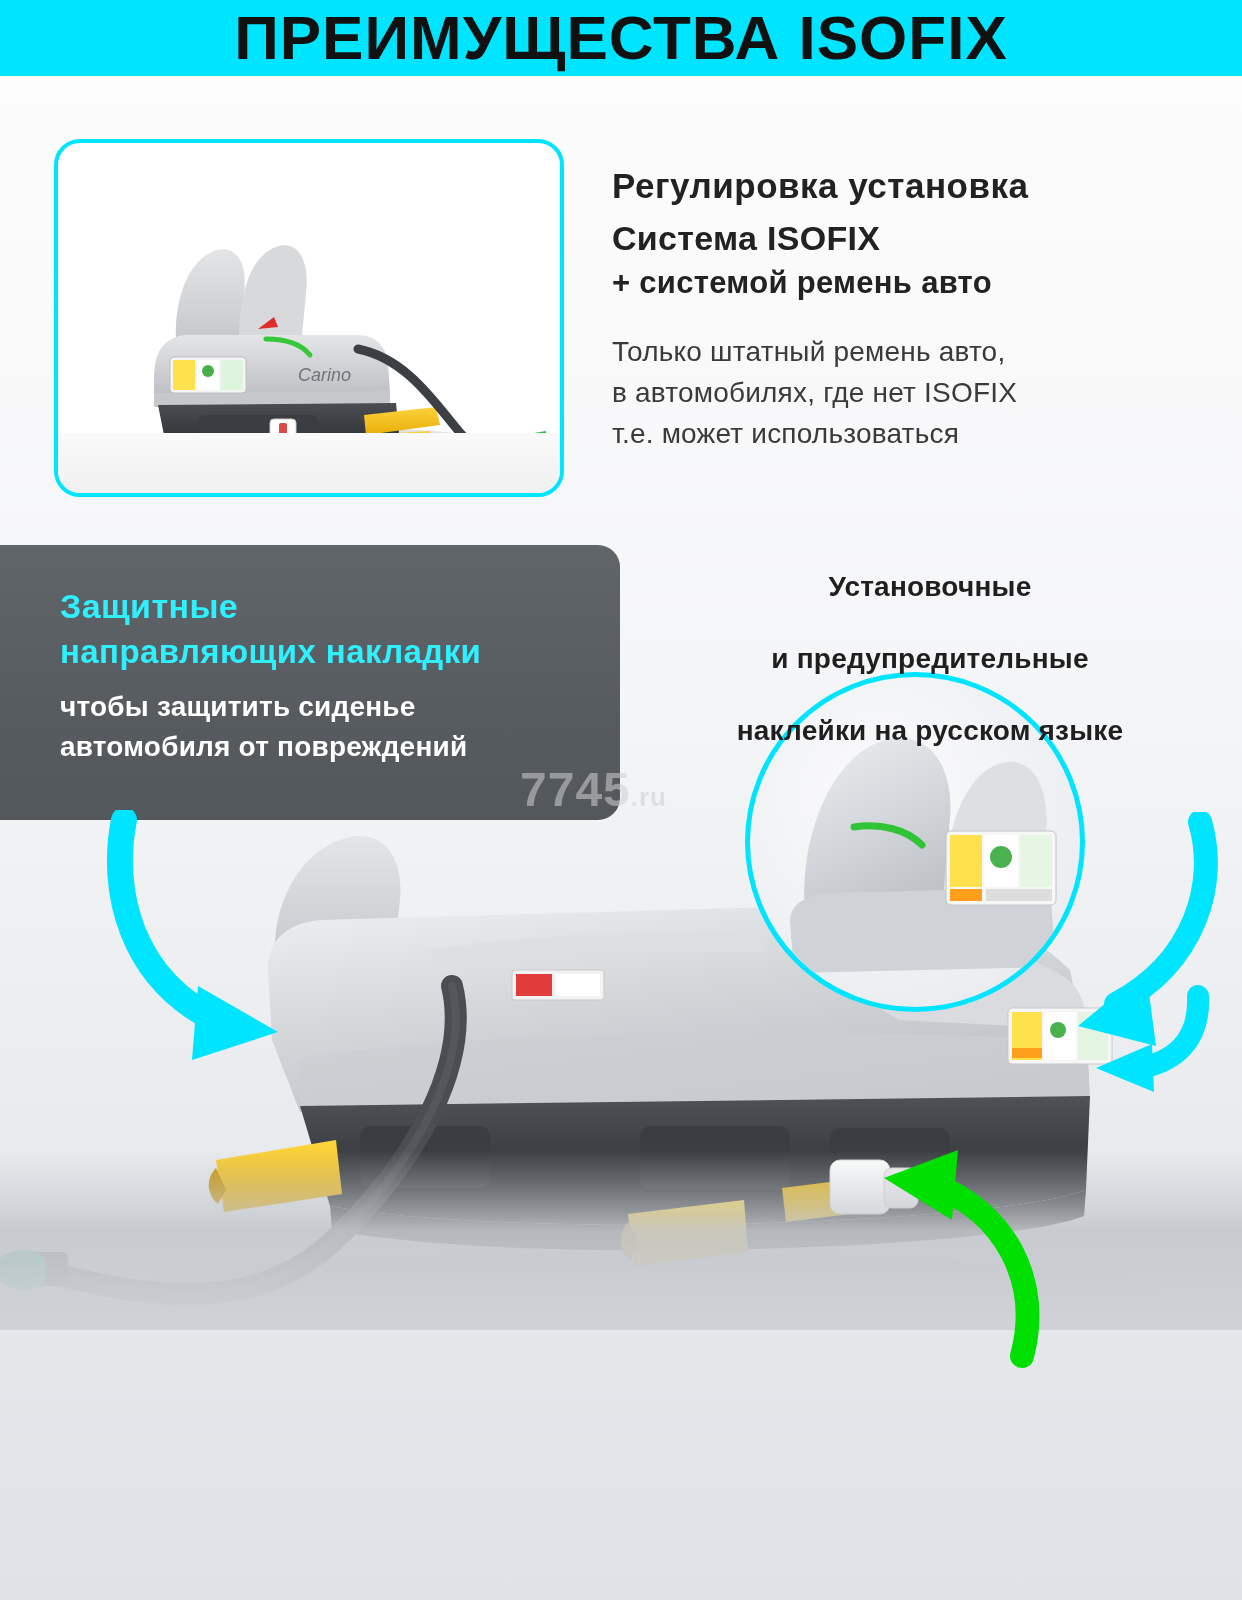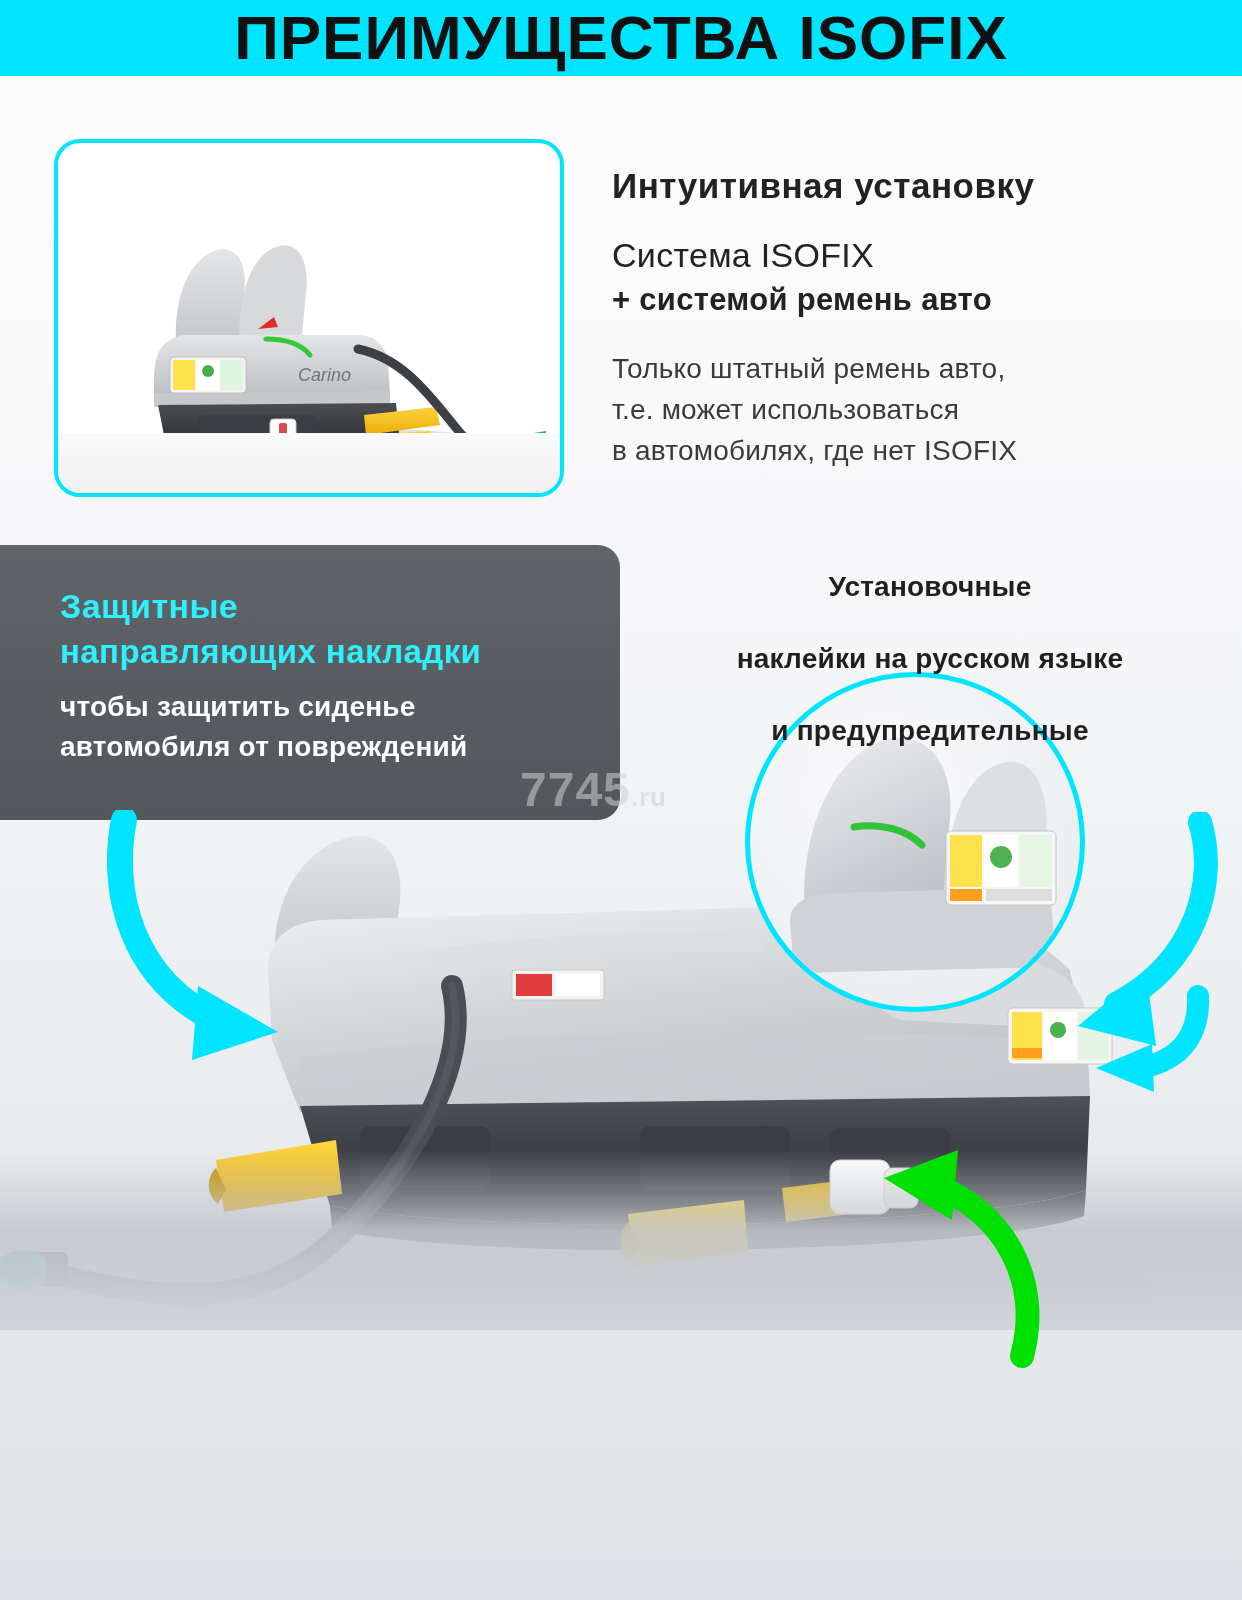--- a/index.html
+++ b/index.html
@@ -51,22 +51,22 @@
 
   
   .top-text{
     position:absolute;left:612px;top:165px;width:580px;
   }
   .top-text .t1{
     font-size:35px;font-weight:bold;color:#222;line-height:42px;
     letter-spacing:.5px;
   }
   .top-text .t2{
-    font-size:34px;font-weight:normal;color:#222;line-height:46px;
-    margin-top:25px;letter-spacing:.3px;
+    font-size:34px;font-weight:bold;color:#222;line-height:46px;
+    margin-top:8px;letter-spacing:.3px;
   }
   .top-text .t3{
     font-size:31px;font-weight:bold;color:#222;line-height:44px;
     letter-spacing:.3px;
   }
   .top-text .body{
     margin-top:26px;
     font-size:28px;line-height:41px;color:#3a3a3a;letter-spacing:.2px;
   }
 
@@ -201,27 +201,27 @@
       <rect x="221" y="280" width="8" height="22" rx="2" fill="#d94a4a"></rect>
 
       <path d="M300 206 C350 216 378 262 404 292 C418 308 442 312 462 306" stroke="#3c3f43" stroke-width="9" fill="none" stroke-linecap="round"></path>
       <path d="M452 294 L488 288 L490 312 L452 316 Z" fill="#27c23f"></path>
       <rect x="440" y="296" width="16" height="18" rx="3" fill="#9aa0a4"></rect>
     </svg>
     <div class="floor"></div>
   </div>
 
   <div class="top-text">
-    <div class="t1">Интуитивная установку</div>
+    <div class="t1">Регулировка установка</div>
     <div class="t2">Система ISOFIX</div>
     <div class="t3">+ системой ремень авто</div>
     <div class="body">
       <div>Только штатный ремень авто,</div>
+      <div>в автомобилях, где нет ISOFIX</div>
       <div>т.е. может использоваться</div>
-      <div>в автомобилях, где нет ISOFIX</div>
     </div>
   </div>
 
   <div class="stage">
     <div class="shadowfloor"></div>
     <svg width="1242" height="830" viewBox="0 0 1242 830">
       <defs>
         <linearGradient id="mFab" x1="0.1" y1="0" x2="0.6" y2="1">
           <stop offset="0%" stop-color="#eceef0"></stop>
           <stop offset="45%" stop-color="#d5d8db"></stop>
@@ -322,22 +322,22 @@
   <div class="dark-panel"></div>
   <div class="dark-panel-inner">
     <div class="dp-h1">Защитные</div>
     <div class="dp-h2">направляющих накладки</div>
     <div class="dp-sub">чтобы защитить сиденье</div>
     <div class="dp-sub" style="margin-top:0">автомобиля от повреждений</div>
   </div>
 
   <div class="right-mid">
     <div>Установочные</div>
+    <div>и предупредительные</div>
     <div>наклейки на русском языке</div>
-    <div>и предупредительные</div>
   </div>
 
   <div class="watermark">
     <span>7745</span><span class="small">.ru</span>
   </div>
 
   <svg class="arrow" style="left:100px;top:810px;" width="220" height="290" viewBox="0 0 220 290">
     <path d="M24 10 C10 80 30 170 120 212" stroke="#00e5ff" stroke-width="26" fill="none" stroke-linecap="round"></path>
     <path d="M98 176 L178 222 L92 250 Z" fill="#00e5ff"></path>
   </svg>

